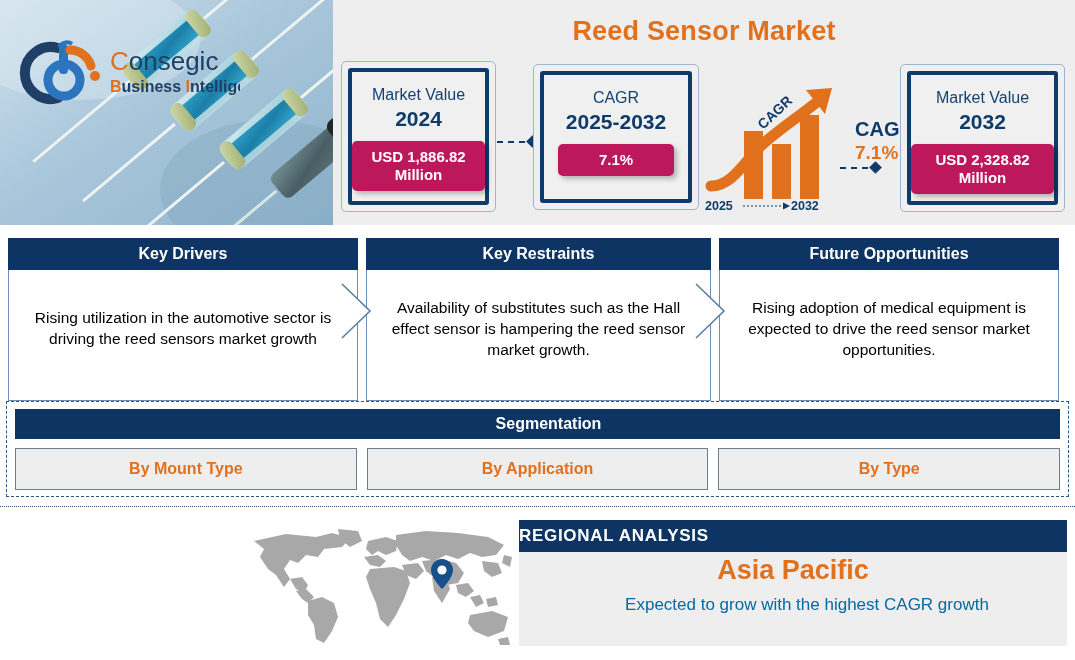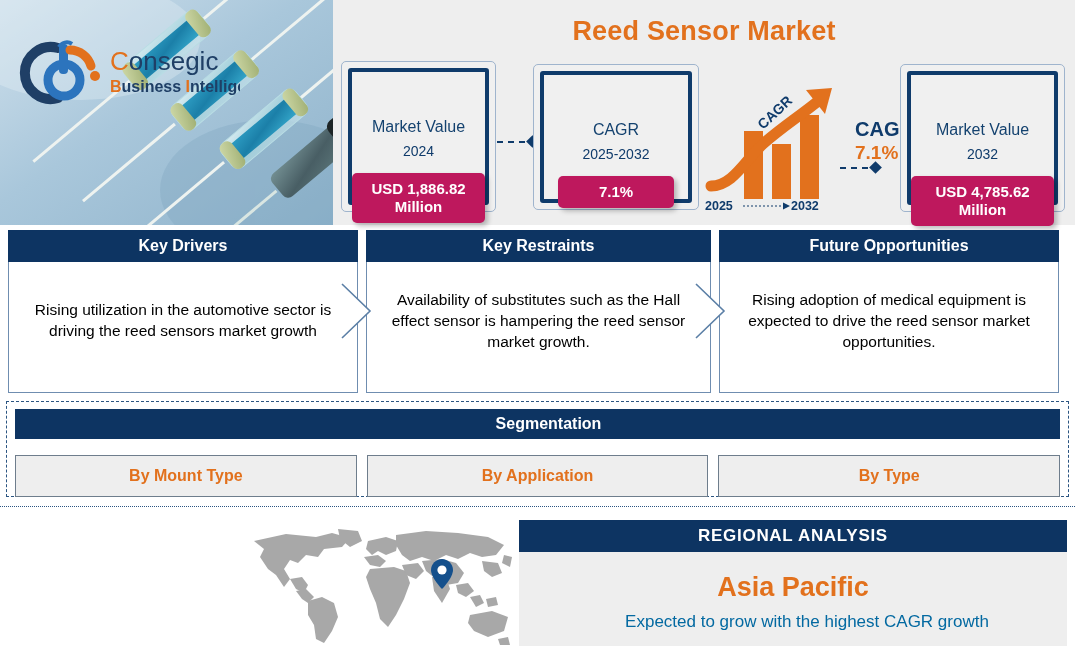--- a/index.html
+++ b/index.html
@@ -26,22 +26,22 @@
   
   .mv-card {
     position:absolute; background:#f0f0f0;
     border:1.3px solid #9fb4cd; border-radius:5px; padding:6px;
   }
   .mv-inner {
     width:100%; height:100%; border:4px solid #0f3b6b; border-radius:3px;
     background:#f0f0f0; display:flex; flex-direction:column;
     align-items:center; justify-content:flex-start; padding-top:12px;
   }
-  .mv-label { font-size:16px; color:#14426f; line-height:21px;margin-top:32px; }
-  .mv-year  { font-size:14px; font-weight:normal; color:#0f3b6b; line-height:26px; margin-top:1px; }
+  .mv-label { font-size:16px; color:#14426f; line-height:21px; }
+  .mv-year  { font-size:21px; font-weight:bold; color:#0f3b6b; line-height:26px; margin-top:1px; }
   .mv-pill {
     margin-top:9px; background:#be185d; color:#ffffff; border-radius:5px;
     font-size:15px; font-weight:bold; text-align:center; line-height:18px;
     padding:7px 12px; box-shadow:3px 3px 5px rgba(0,0,0,.25);
   }
   #card-2024 { left:341px; top:61px;  width:155px; height:151px; }
   #card-cagr { left:533px; top:64px;  width:166px; height:146px; }
   #card-2032 { left:900px; top:64px;  width:165px; height:148px; }
 
   .pill-wide { min-width:104px; }
@@ -54,21 +54,21 @@
   #conn-2 { left:840px; top:163px; }
 
   
   .cagr-graphic { position:absolute; left:705px; top:82px; width:150px; height:130px; }
   .cagr-right { position:absolute; left:855px; top:118px; width:60px; text-align:left; }
   .cagr-right .lbl { font-size:20px; font-weight:bold; color:#0f3b6b; line-height:23px; }
   .cagr-right .val { font-size:19px; font-weight:bold; color:#e2711d; line-height:24px; }
 
   
   .drivers { position:absolute; left:0; top:230px; width:1075px; height:165px; }
-  .dbox { position:absolute; top:0; height:163px; }
+  .dbox { position:absolute; top:8px; height:163px; }
   .dhead {
     background:#0d3462; color:#fff; font-size:16px; font-weight:bold;
     text-align:center; line-height:32px; height:32px;
   }
   .dbody {
     position:relative; height:131px; background:#fff;
     border-left:1.2px solid #6f8db0; border-right:1.2px solid #6f8db0;
     border-bottom:1.2px solid #6f8db0;
     display:flex; align-items:center; justify-content:center; padding:4px 14px 18px;
   }
@@ -87,35 +87,35 @@
     border:1.6px dashed #2b5582; padding:7px 8px;
   }
   .seg-head {
     background:#0d3462; color:#fff; font-size:16px; font-weight:bold;
     text-align:center; line-height:30px; height:30px;padding-left:22px;
   }
   .seg-row { display:flex; gap:10px; margin-top:9px; }
   .seg-item {
     flex:1; height:42px; background:#eeeeee; border:1.3px solid #6e7d8c;
     display:flex; align-items:center; justify-content:center;
-    font-size:16px; font-weight:bold; color:#e2711d;margin-top:7px;
+    font-size:16px; font-weight:bold; color:#e2711d;
   }
 
   
   .bottom { position:absolute; left:0; top:506px; width:1075px; height:154px; background:#fff;
             border-top:1.6px dotted #2b5582; }
   .logo { position:absolute; left:12px; top:36px; width:228px; height:72px; }
   .worldmap { position:absolute; left:246px; top:527px; width:272px; height:122px; }
 
   .ra-box { position:absolute; left:519px; top:520px; width:548px; height:126px; }
   .ra-head {
     background:#0d3462; color:#fff; font-size:17px; font-weight:bold;
-    letter-spacing:.7px; text-align:center; line-height:32px; height:32px;
-  }
-  .ra-body { height:94px; background:#eeeeee; text-align:center; padding-top:18px; }
+    letter-spacing:.7px; line-height:32px; height:32px;
+  }
+  .ra-body { height:94px; background:#eeeeee; text-align:center; padding-top:1px; }
   .ra-region { font-size:27px; font-weight:bold; color:#e2711d; line-height:34px; }
   .ra-sub { font-size:17px; color:#0369a1; line-height:26px; margin-top:5px;margin-left:28px; }
 </style>
 </head>
 <body>
 
 <div class="page">
 
   <div class="top-band">
 
@@ -238,21 +238,21 @@
 
     <div class="connector" id="conn-2">
       <div class="dashes" style="width:28px"></div>
         <div class="diamond"></div>
     </div>
 
     <div class="mv-card" id="card-2032">
       <div class="mv-inner">
         <div class="mv-label">Market Value</div>
         <div class="mv-year">2032</div>
-        <div class="mv-pill pill-wide">USD 4,785.62 Million</div>
+        <div class="mv-pill pill-wide">USD 2,328.82 Million</div>
       </div>
     </div>
   </div>
 
   <div class="drivers">
     <div class="dbox" id="dbox-1">
       <div class="dhead">Key Drivers</div>
       <div class="dbody">
         <div class="dtext">Rising utilization in the automotive sector is driving the reed sensors market growth</div>
       </div>

